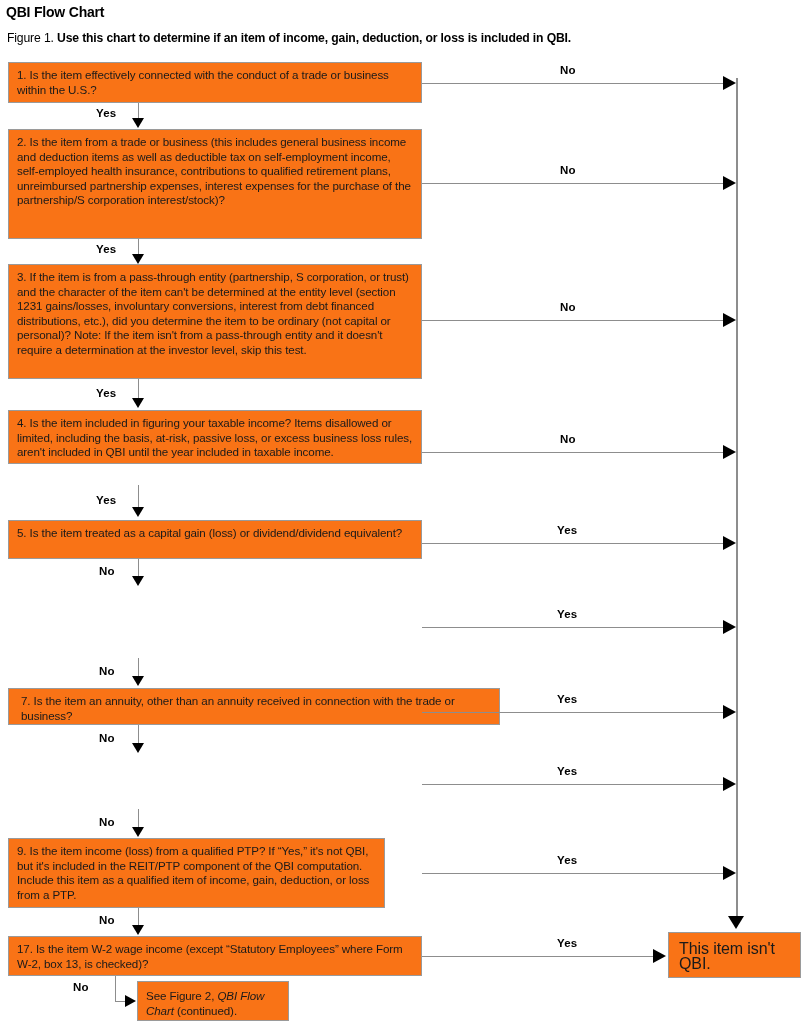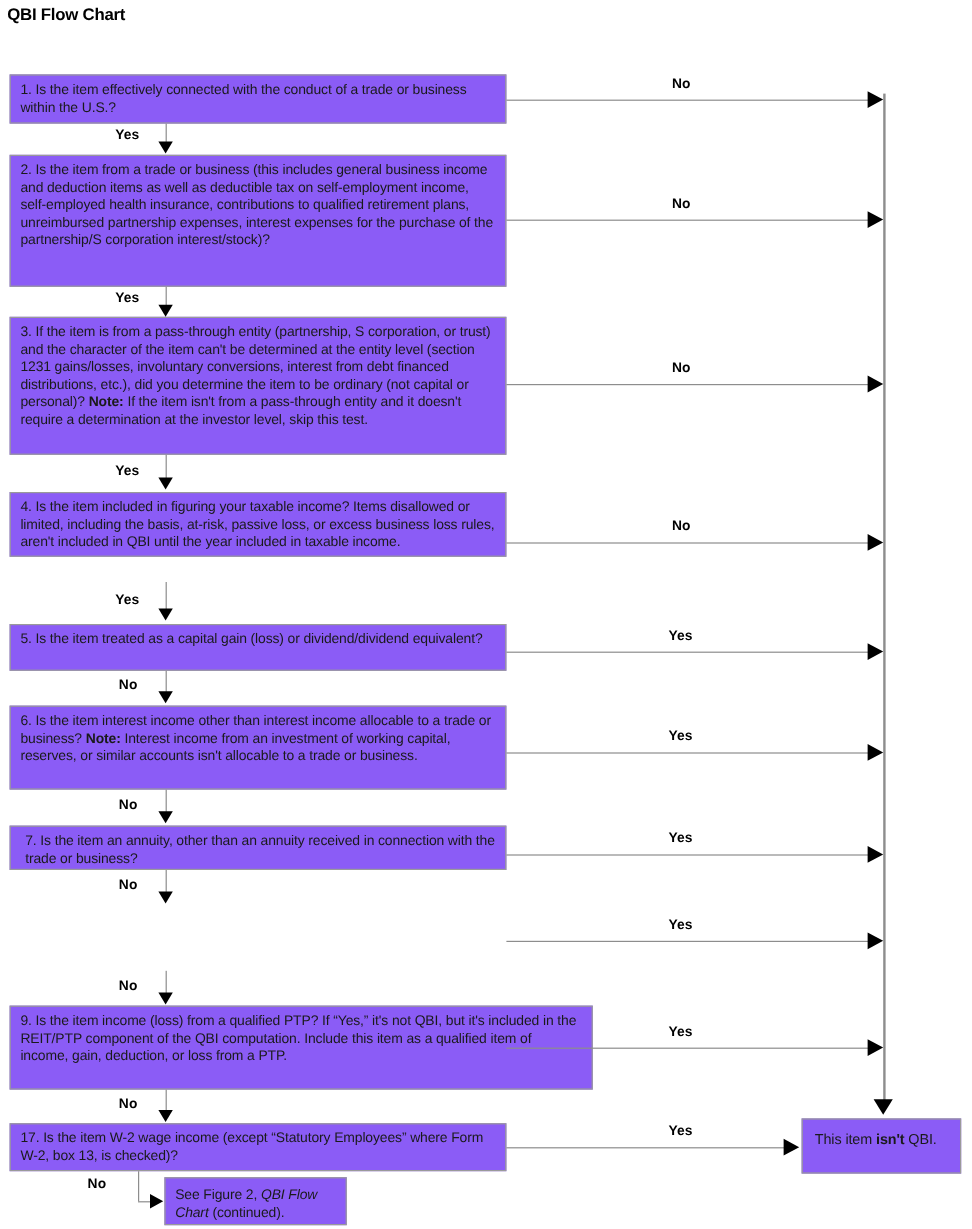--- a/index.html
+++ b/index.html
@@ -39,34 +39,34 @@
     letter-spacing: -0.15px;
   }
   .chart-caption .cap-lead { font-weight: normal; }
   .chart-caption .cap-bold { font-weight: bold; }
 
   
   .node {
     position: absolute;
     box-sizing: border-box;
     border: 1px solid #9a9a9a;
-    background: #8b5cf6;
+    background: #f97316;
     font-size: 11.6px;
     line-height: 14.6px;
     letter-spacing: -0.1px;
     padding: 5px 8px 4px 8px;
     color: #1a1a1a;
   }
   .node.terminal {
     text-align: left;
     padding-left: 10px;
     padding-top: 9px;
-    font-size: 12px;
-  }
-  .node b { font-weight: bold; }
+    font-size: 16px;
+  }
+  .node b { font-weight: normal; }
   .node i { font-style: italic; }
 
   
   .hline {
     position: absolute;
     height: 0;
     border-top: 1px solid #8d8d8d;
   }
   .vline {
     position: absolute;
@@ -110,37 +110,39 @@
     color: #000000;
     white-space: nowrap;
   }
 </style>
 </head>
 <body>
 
 <div id="chart-root">
 
   <div class="chart-title">QBI Flow Chart</div>
+  <div class="chart-caption">
+    <span class="cap-lead">Figure 1. </span><span class="cap-bold">Use this chart to determine if an item of income, gain, deduction, or loss is included in QBI.</span>
+  </div>
 
   <div class="node" style="left:8px; top:62px; width:414px; height:41px;">1. Is the item effectively connected with the conduct of a trade or business within the U.S.?</div>
 
   <div class="node" style="left:8px; top:129px; width:414px; height:110px;">2. Is the item from a trade or business (this includes general business income and deduction items as well as deductible tax on self-employment income, self-employed health insurance, contributions to qualified retirement plans, unreimbursed partnership expenses, interest expenses for the purchase of the partnership/S corporation interest/stock)?</div>
 
   <div class="node" style="left:8px; top:264px; width:414px; height:115px;">3. If the item is from a pass-through entity (partnership, S corporation, or trust) and the character of the item can't be determined at the entity level (section 1231 gains/losses, involuntary conversions, interest from debt financed distributions, etc.), did you determine the item to be ordinary (not capital or personal)? <b>Note:</b> If the item isn't from a pass-through entity and it doesn't require a determination at the investor level, skip this test.</div>
 
   <div class="node" style="left:8px; top:410px; width:414px; height:54px;">4. Is the item included in figuring your taxable income? Items disallowed or limited, including the basis, at-risk, passive loss, or excess business loss rules, aren't included in QBI until the year included in taxable income.</div>
 
   <div class="node" style="left:8px; top:520px; width:414px; height:39px;">5. Is the item treated as a capital gain (loss) or dividend/dividend equivalent?</div>
 
-  <div class="node" style="left:8px; top:588px; width:414px; height:70px;">6. Is the item interest income other than interest income allocable to a trade or business? <b>Note:</b> Interest income from an investment of working capital, reserves, or similar accounts isn't allocable to a trade or business.</div>
-
-  <div class="node" style="left:8px; top:688px; width:414px; height:37px;padding-left:12px;">7. Is the item an annuity, other than an annuity received in connection with the trade or business?</div>
-
-
-  <div class="node" style="left:8px; top:838px; width:486px; height:70px;">9. Is the item income (loss) from a qualified PTP? If “Yes,” it's not QBI, but it's included in the REIT/PTP component of the QBI computation. Include this item as a qualified item of income, gain, deduction, or loss from a PTP.</div>
+
+  <div class="node" style="left:8px; top:688px; width:492px; height:37px;padding-left:12px;">7. Is the item an annuity, other than an annuity received in connection with the trade or business?</div>
+
+
+  <div class="node" style="left:8px; top:838px; width:377px; height:70px;">9. Is the item income (loss) from a qualified PTP? If “Yes,” it's not QBI, but it's included in the REIT/PTP component of the QBI computation. Include this item as a qualified item of income, gain, deduction, or loss from a PTP.</div>
 
   <div class="node" style="left:8px; top:936px; width:414px; height:40px;">17. Is the item W-2 wage income (except “Statutory Employees” where Form W-2, box 13, is checked)?</div>
 
   <div class="node terminal" style="left:668px; top:932px; width:133px; height:46px;">This item <b>isn't</b> QBI.</div>
 
   <div class="node" style="left:137px; top:981px; width:152px; height:40px; padding-top:7px;">See Figure 2, <i>QBI Flow<br>Chart</i> (continued).</div>
 
   <div class="vline trunk" style="left:736px; top:78px; height:842px;"></div>
   <div class="arrow-down" style="left:728px; top:916px;"></div>
 

